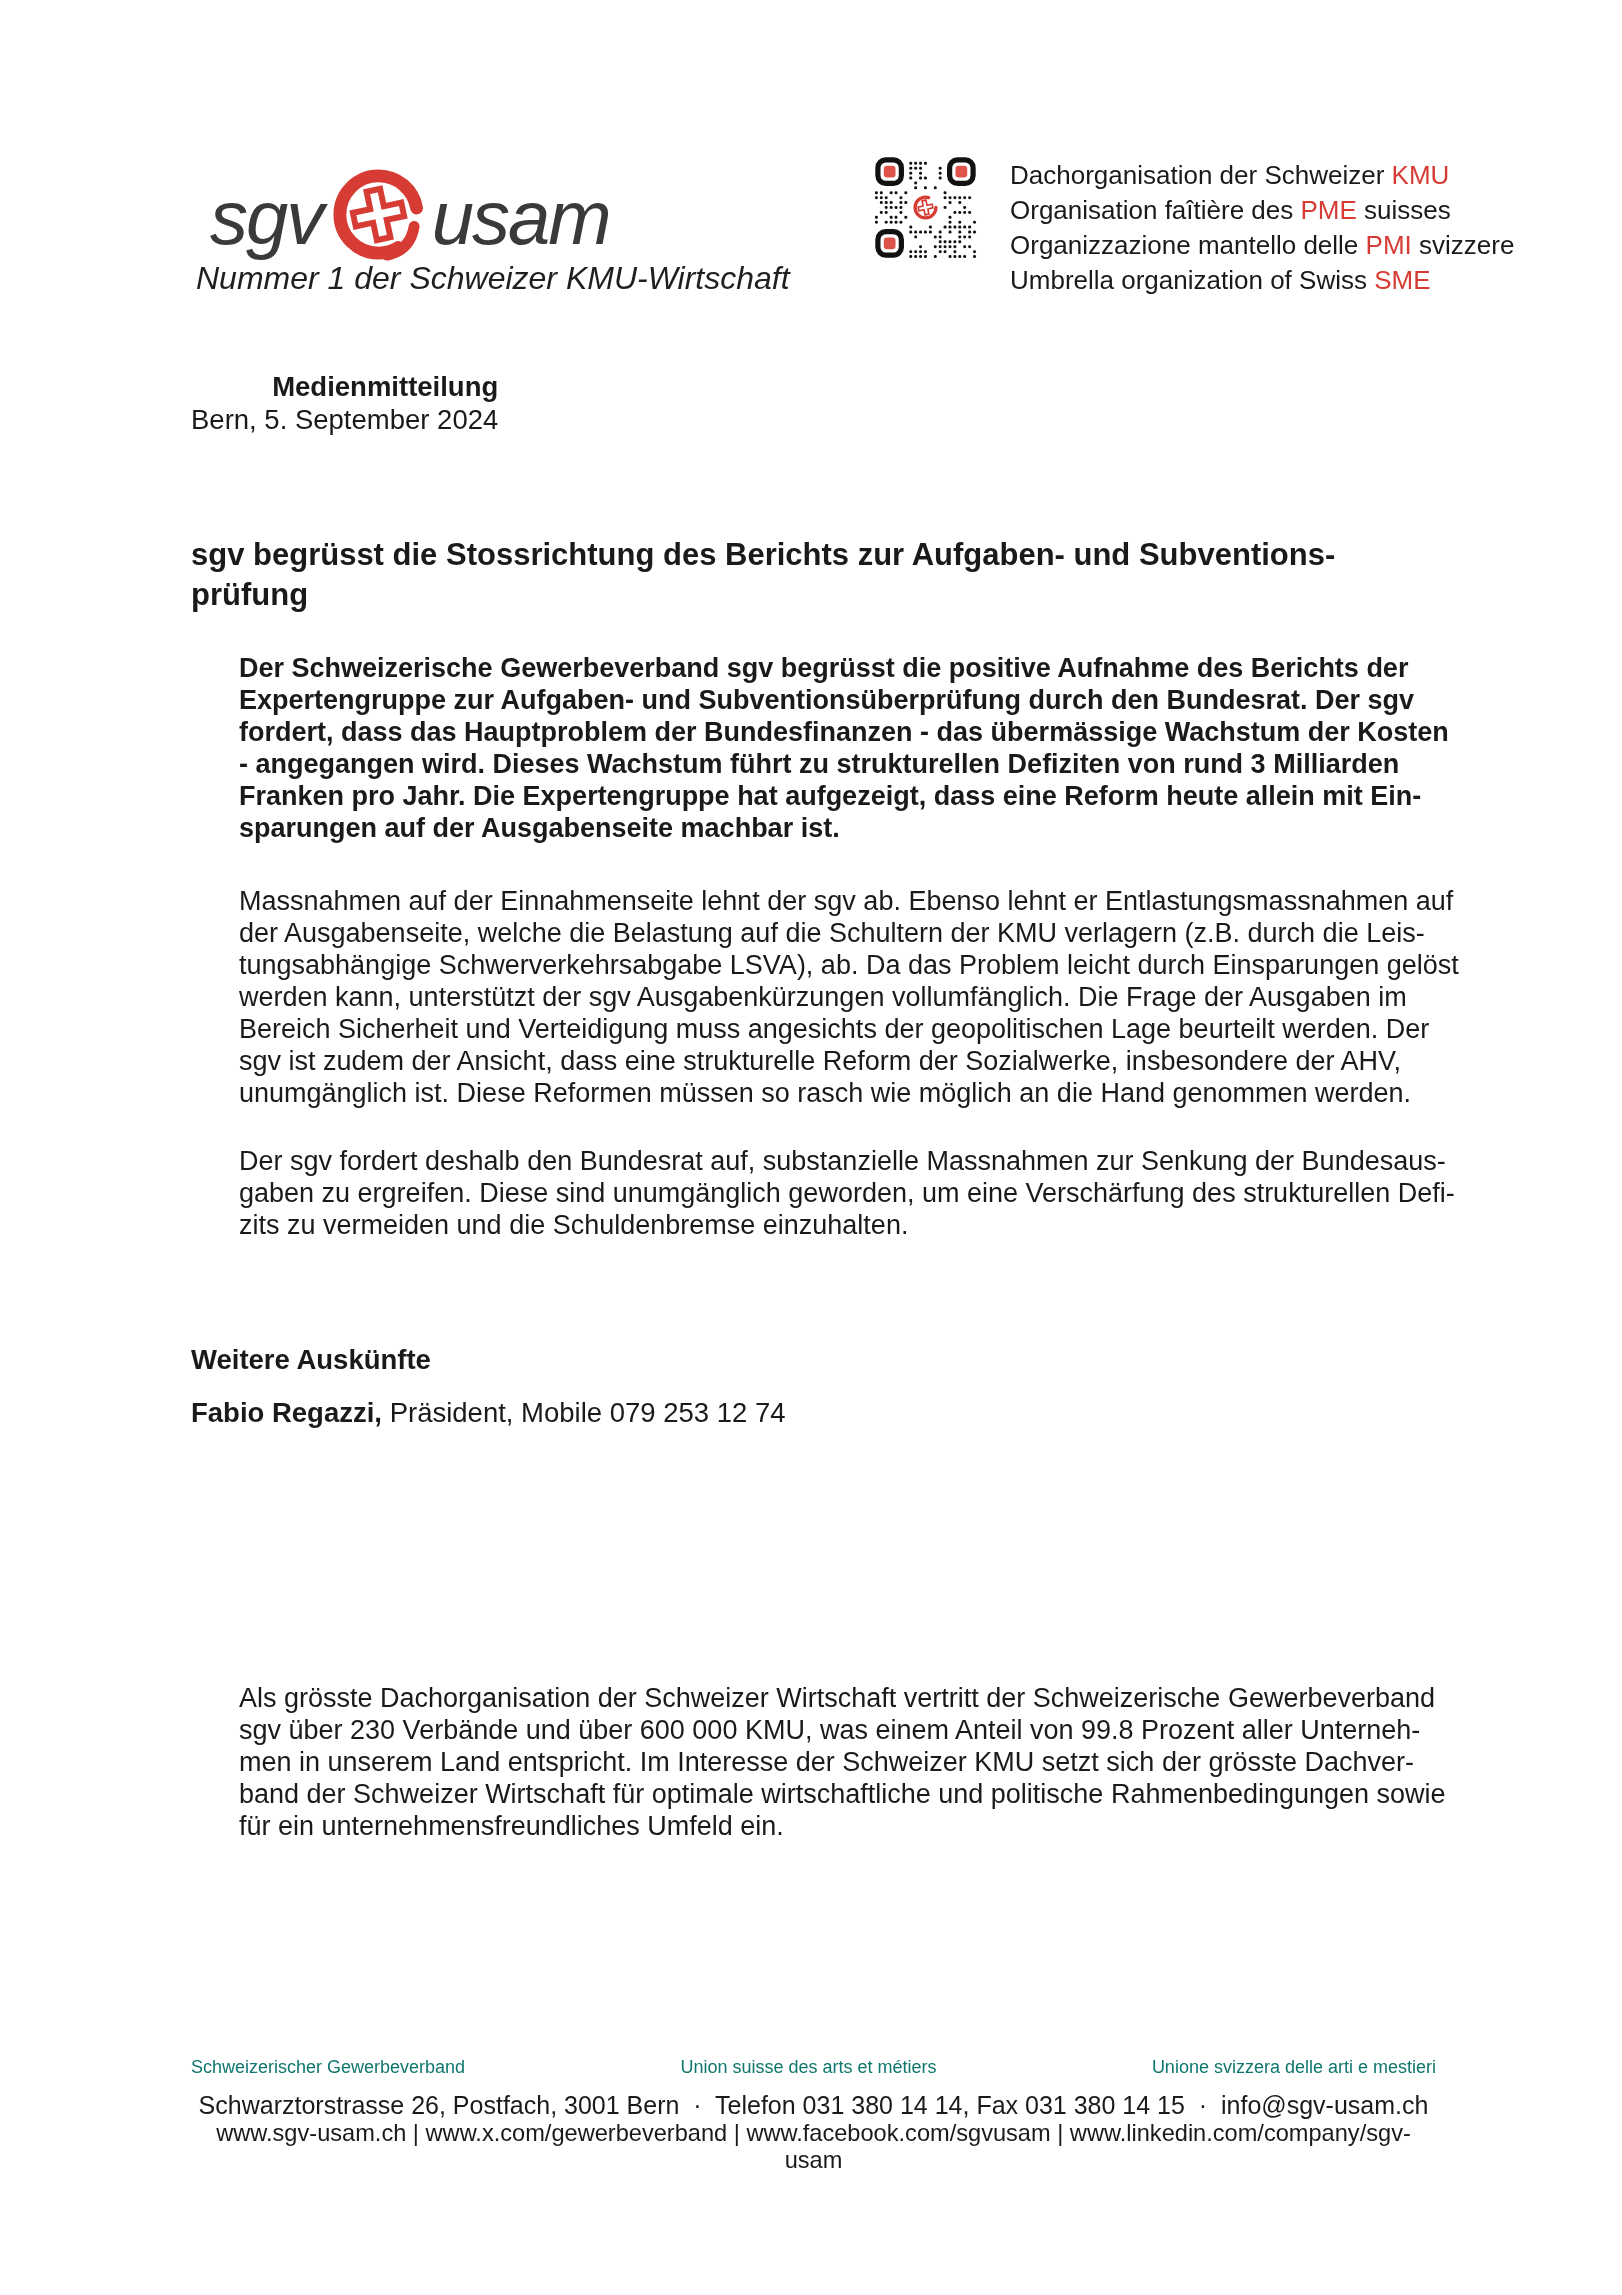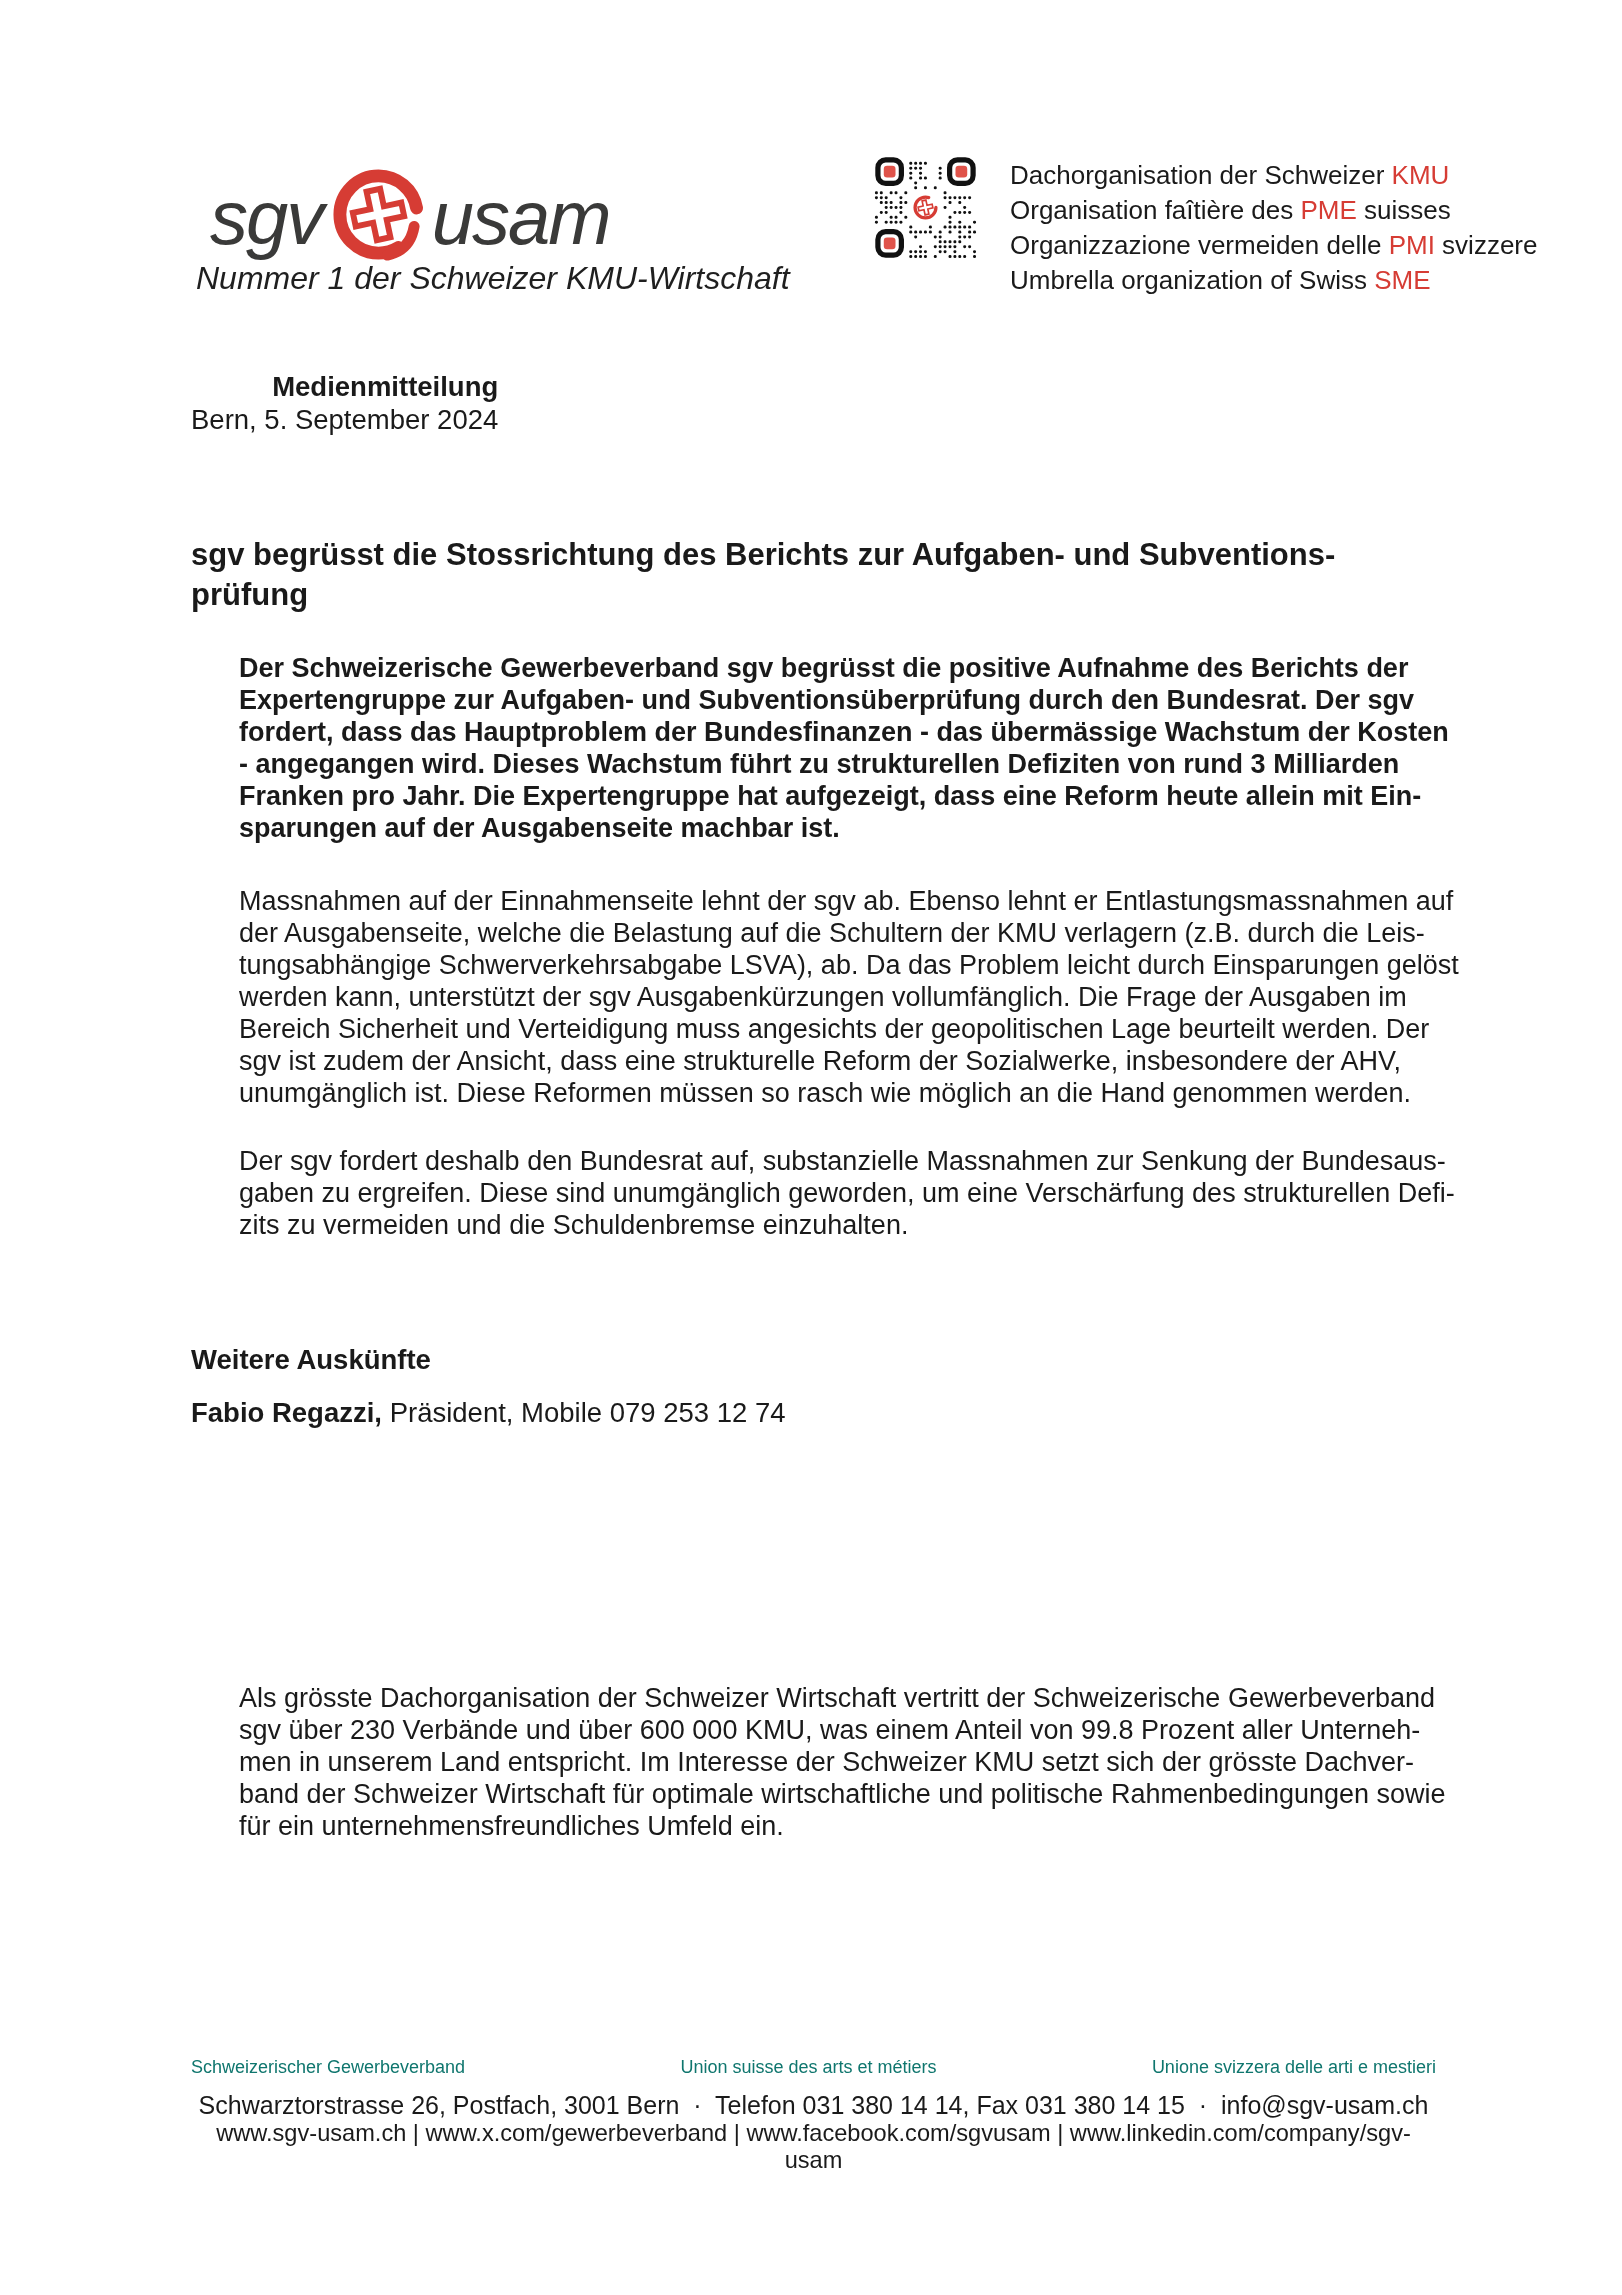--- a/index.html
+++ b/index.html
@@ -221,21 +221,21 @@
     <circle cx="79" cy="79" r="24" fill="#ffffff"></circle>
     <circle cx="79" cy="79" r="16" fill="none" stroke="#d63c34" stroke-width="5" stroke-dasharray="80 21" stroke-linecap="round"></circle>
     <g transform="rotate(-12 79 79)">
       <path d="M76 68 h6 v8 h8 v6 h-8 v8 h-6 v-8 h-8 v-6 h8 z" fill="#ffffff" stroke="#d63c34" stroke-width="2.5"></path>
     </g>
   </svg>
 
   <div class="abs qr-text">
     <div class="qr-line"><span>Dachorganisation der Schweizer </span><span class="red">KMU</span><span></span></div>
     <div class="qr-line"><span>Organisation faîtière des </span><span class="red">PME</span><span> suisses</span></div>
-    <div class="qr-line"><span>Organizzazione vermeiden delle </span><span class="red">PMI</span><span> svizzere</span></div>
+    <div class="qr-line"><span>Organizzazione mantello delle </span><span class="red">PMI</span><span> svizzere</span></div>
     <div class="qr-line"><span>Umbrella organization of Swiss </span><span class="red">SME</span><span></span></div>
   </div>
 
   <div class="abs meta">
     <div class="b">Medienmitteilung</div>
     <div>Bern, 5. September 2024</div>
   </div>
 
   <h1 class="abs title pre" style="margin:0">sgv begrüsst die Stossrichtung des Berichts zur Aufgaben- und Subventions-
 prüfung</h1>

